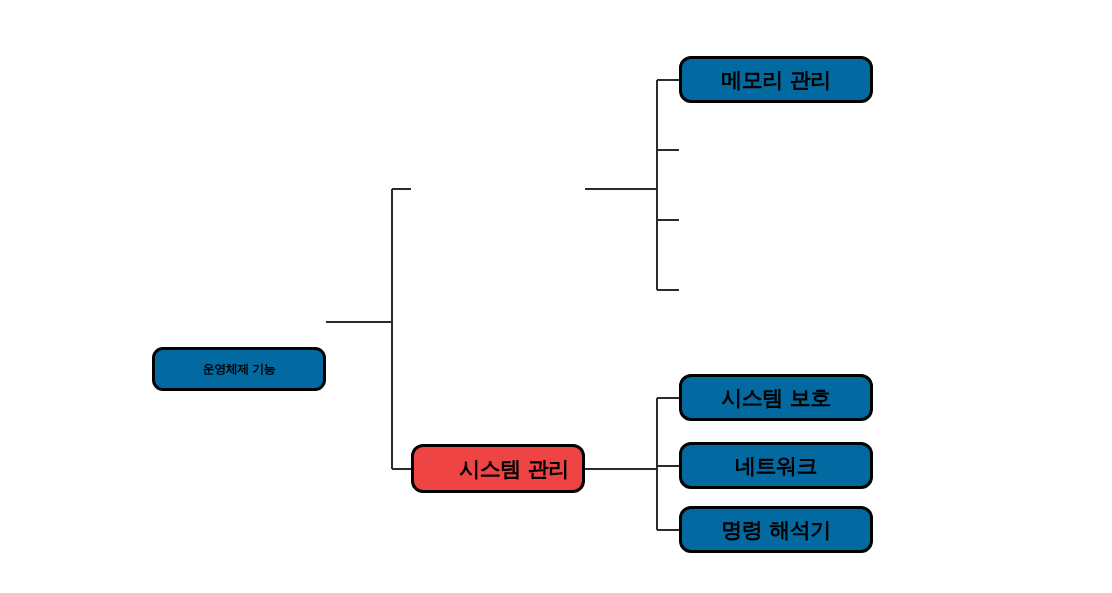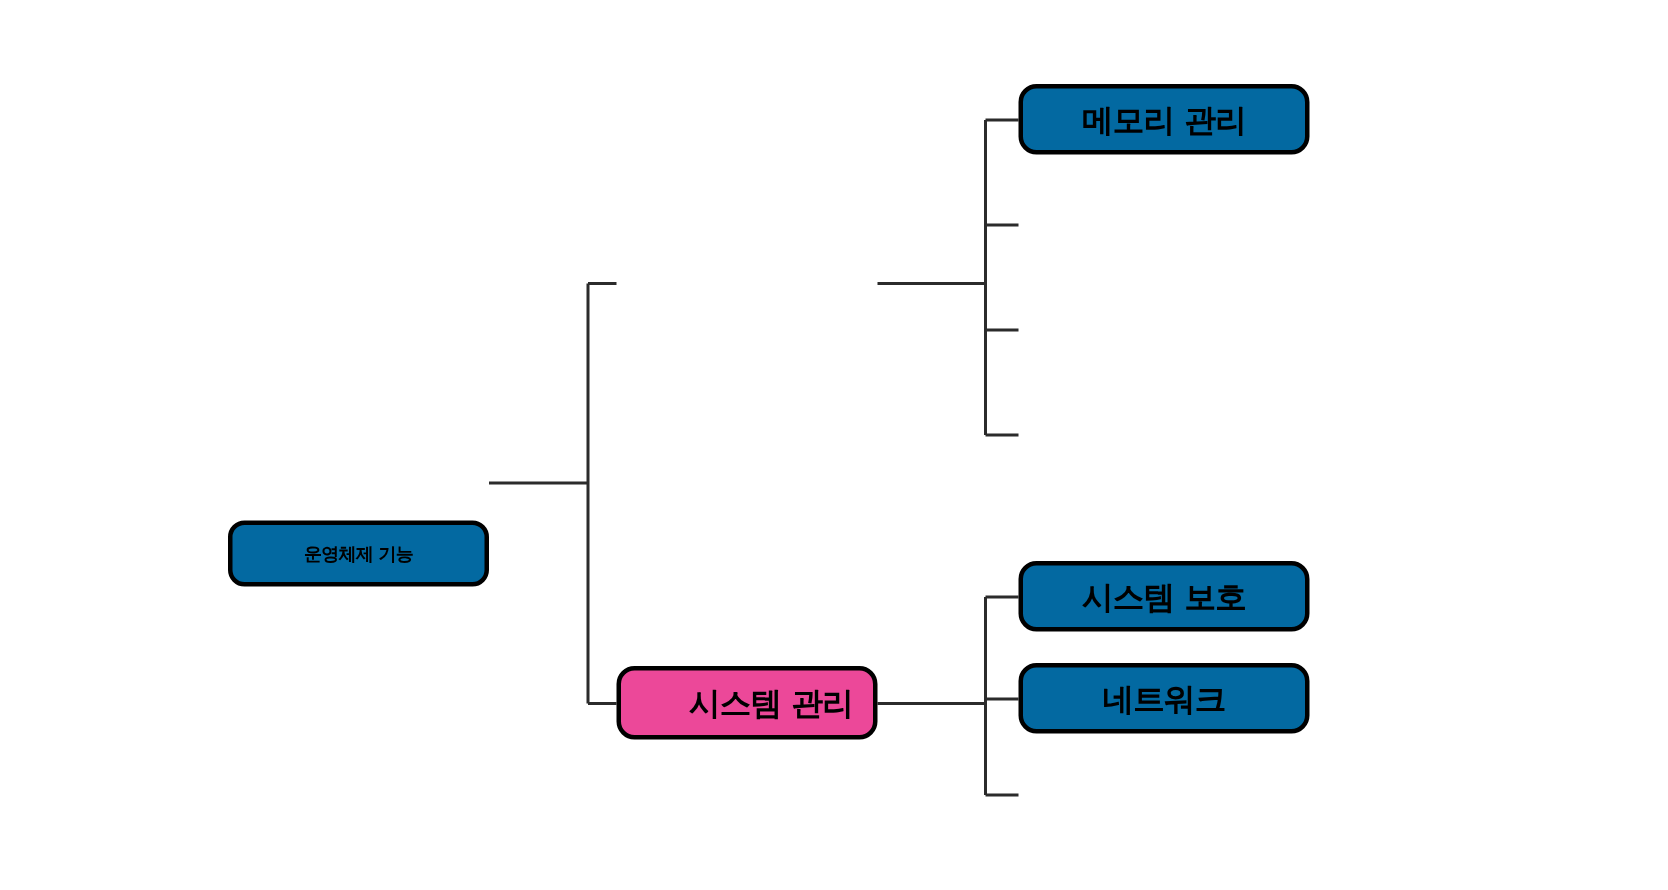--- a/index.html
+++ b/index.html
@@ -99,20 +99,21 @@
       <path d="M657,398 L657,530"></path>
       <path d="M657,398 L679,398"></path>
       <path d="M657,466 L679,466"></path>
       <path d="M657,530 L679,530"></path>
     </g>
   </svg>
 
   <div class="node node-root">운영체제 기능</div>
 
 
-  <div class="node node-branch node-branch-system" style="background:#ec4899;padding-left:32px;">시스템 관리</div>
+  <div class="node node-branch node-branch-system" style="background:#ef4444;padding-left:32px;">시스템 관리</div>
 
   <div class="node node-leaf leaf-r0">메모리 관리</div>
 
   <div class="node node-leaf leaf-s0">시스템 보호</div>
   <div class="node node-leaf leaf-s1">네트워크</div>
+  <div class="node node-leaf leaf-s2">명령 해석기</div>
 
 </div>
 
 </body></html>

